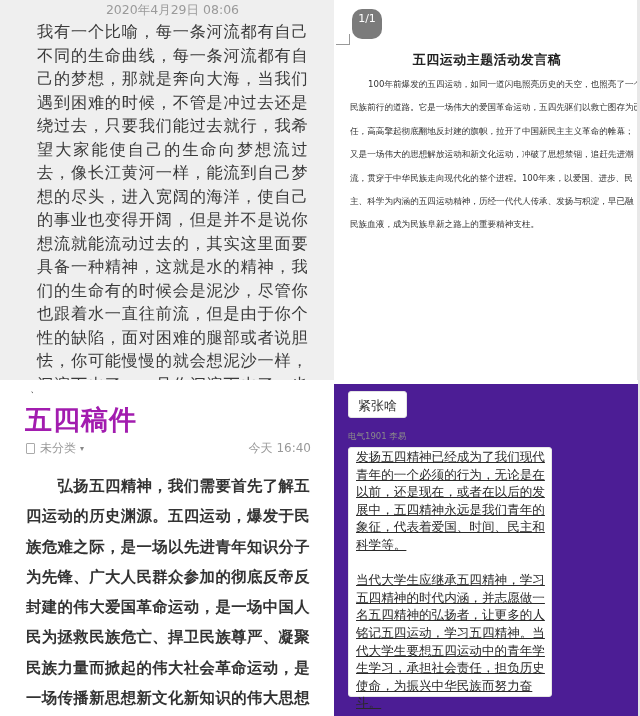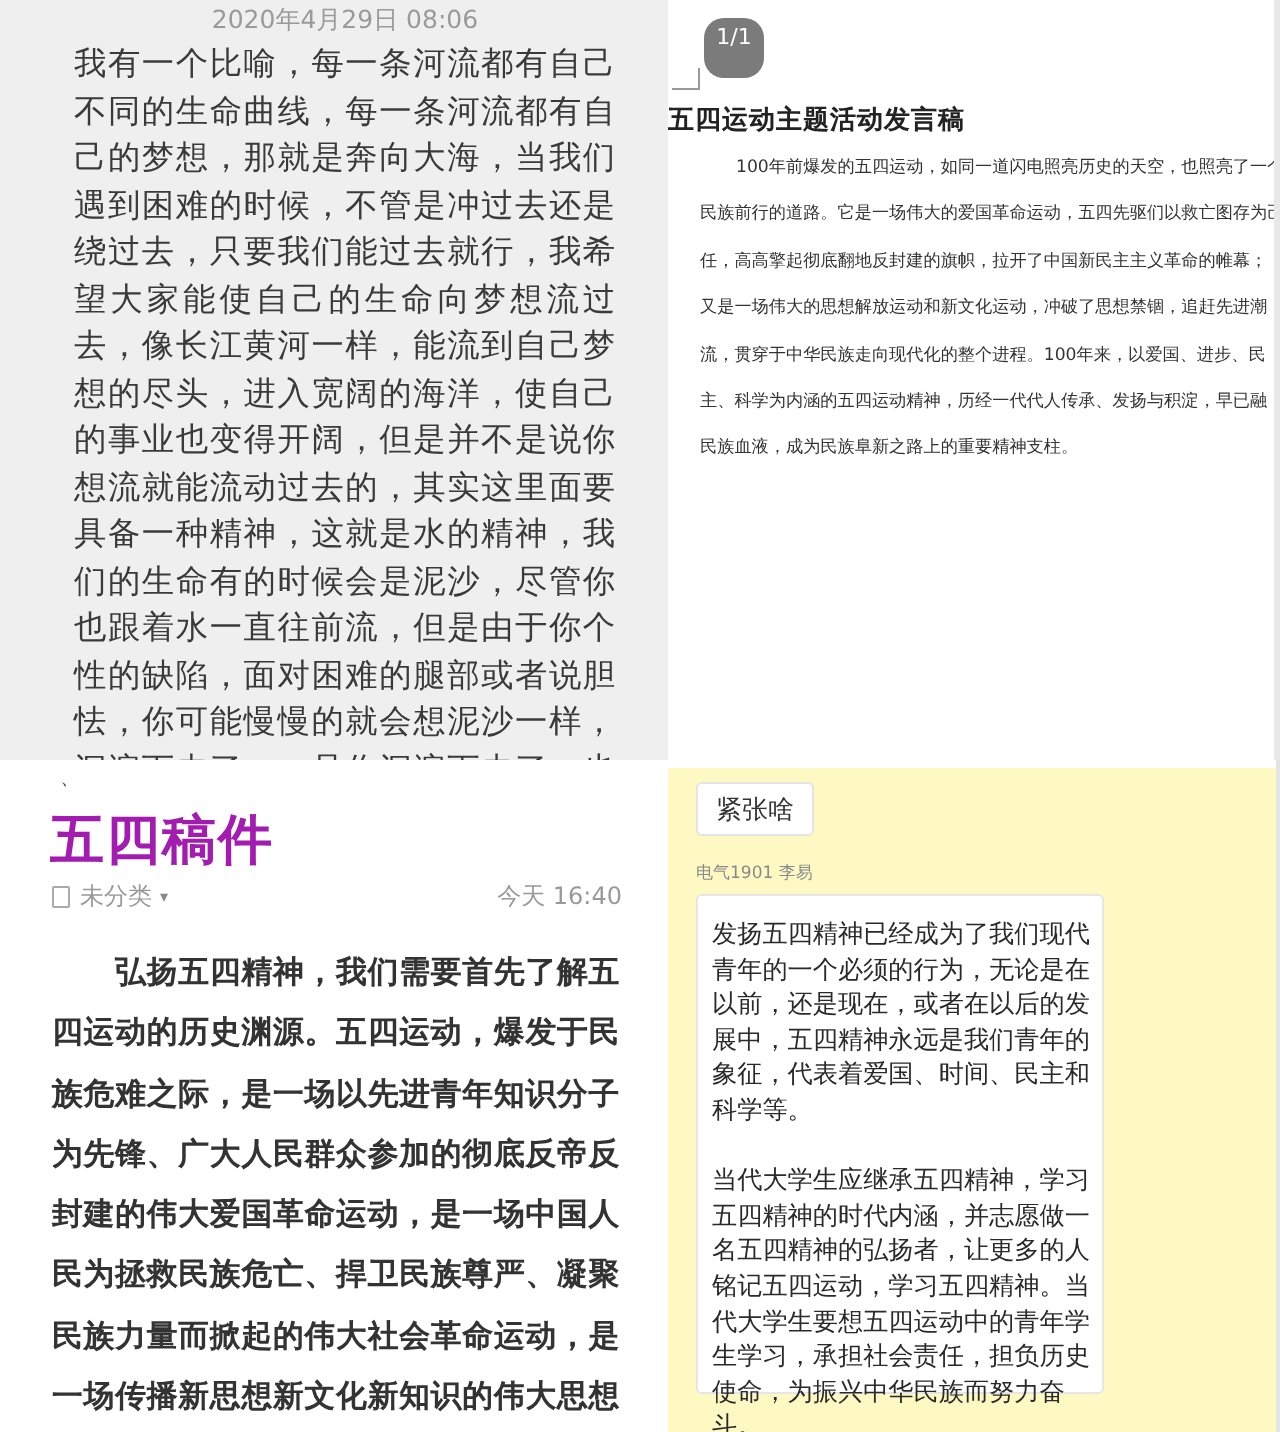--- a/index.html
+++ b/index.html
@@ -29,21 +29,21 @@
     .q2 .page-badge {
       position: absolute; left: 18px; top: 9px; width: 30px; height: 30px;
       background: #7b7b7b; color: #ffffff; border-radius: 10px;
       font-size: 11px; line-height: 20px; text-align: center;
     }
     .q2 .crop-mark {
       position: absolute; left: 2px; top: 34px; width: 14px; height: 11px;
       border-right: 1px solid #999; border-bottom: 1px solid #999;
     }
     .q2 .doc-title {
-      position: absolute; left: 0; right: 0; top: 51px; text-align: left;
+      position: absolute; left: 0; right: 0; top: 51px; text-align: center;
       font-size: 13px; font-weight: bold; color: #222; letter-spacing: 0.5px;
     }
     .q2 .doc-body {
       position: absolute; left: 16px; top: 73px; width: 320px;
       font-size: 8.6px; line-height: 23.4px; color: #333; white-space: nowrap;
     }
     .q2 .doc-body .indent { padding-left: 18px; }
     .q2 .right-edge {
       position: absolute; right: 0; top: 0; width: 3px; height: 380px; background: #e8e8e8;
     }
@@ -71,38 +71,39 @@
     .q3 .meta .time { position: absolute; right: 0; top: 0; }
     .q3 .note-body {
       position: absolute; left: 26px; top: 91px; width: 284px;
       font-size: 15.4px; line-height: 30.3px; color: #333; font-weight: bold;
       letter-spacing: 0.3px; text-align: justify; word-break: break-all;
     }
 
     
     .q4 {
       position: absolute; left: 334px; top: 380px; width: 306px; height: 336px;
-      background: #fef9c3; overflow: hidden;
+      background: #4c1d95; overflow: hidden;
     }
     .q4 .top-strip { position: absolute; left: 0; top: 0; width: 306px; height: 4px; background: #ffffff; }
     .q4 .bubble-small {
       position: absolute; left: 14px; top: 11px; padding: 0 9px;
       height: 27px; line-height: 27px;
       background: #ffffff; border: 1px solid #e4e4e4; border-radius: 3px;
       font-size: 13px; color: #333;
     }
     .q4 .sender {
       position: absolute; left: 14px; top: 51px; font-size: 8.5px; color: #8a8a8a;
     }
     .q4 .bubble-large {
       position: absolute; left: 14px; top: 67px; width: 204px; height: 250px;
       background: #ffffff; border: 1px solid #e6e6e6; border-radius: 3px;
-      padding: 10px 6px 0 7px;
+      padding: 0 6px 0 7px;
       font-size: 12.6px; line-height: 17.6px; color: #2a2a2a;
       word-break: break-all;
+      text-decoration: underline;
     }
     .q4 .bubble-large p { margin: 0; }
     .q4 .bubble-large p + p { margin-top: 17.6px; }
     .q4 .right-edge {
       position: absolute; right: 0; top: 0; width: 2px; height: 336px; background: #e4e4e4;
     }
   </style>
 </head>
 <body>
 

